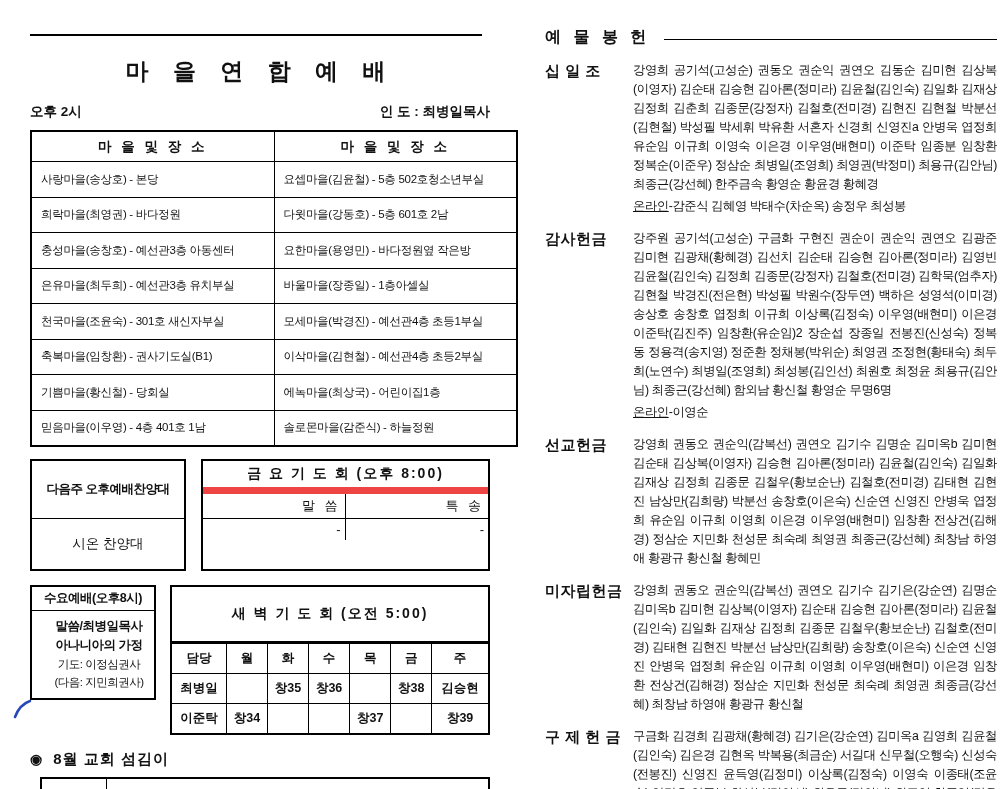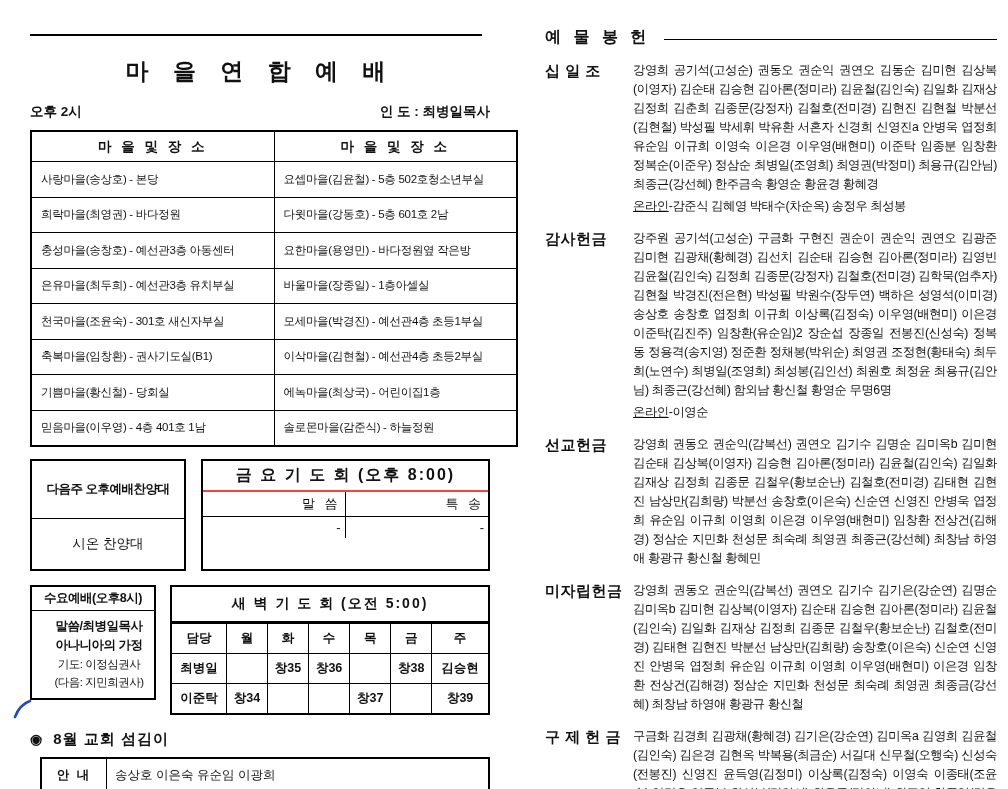--- a/index.html
+++ b/index.html
@@ -23,32 +23,32 @@
   }
   .villages td{
     border:1px solid #000;font-size:11.5px;letter-spacing:-0.3px;height:32.5px;
     padding-left:9px;white-space:nowrap;overflow:hidden;vertical-align:middle;
   }
   .boxes1{display:flex;margin-top:12px;gap:15px;}
   .choir-box{width:152px;border:2px solid #000;}
   .choir-box .hd{font-size:12.5px;font-weight:bold;text-align:center;padding:20px 0;border-bottom:1px solid #000;letter-spacing:-0.5px;}
   .choir-box .bd{font-size:13.5px;text-align:center;padding:16px 0;}
   .friday-box{flex:1;border:2px solid #000;}
-  .friday-box .hd{font-size:16px;font-weight:600;text-align:center;padding:4px 0;letter-spacing:2px;border-bottom:2px solid #ef4444;}
+  .friday-box .hd{font-size:14px;font-weight:600;text-align:center;padding:4px 0;letter-spacing:2px;border-bottom:7px solid #ef4444;}
   .friday-grid{display:flex;flex-wrap:wrap;}
   .friday-grid>div{width:50%;box-sizing:border-box;text-align:right;font-size:13px;padding:3px 4px;}
   .fg-c1{border-right:1px solid #000;}
   .fg-top{border-bottom:1px solid #000;letter-spacing:3px;}
   .boxes2{display:flex;margin-top:14px;gap:14px;}
   .wed-box{width:122px;border:2px solid #000;align-self:flex-start;}
   .wed-box .hd{font-size:12.5px;font-weight:bold;text-align:center;padding:3px 0;border-bottom:1px solid #000;letter-spacing:-0.5px;}
   .wed-box .bd{padding:6px 2px 7px 14px;text-align:center;font-size:11.5px;line-height:1.55;letter-spacing:-0.5px;}
   .wed-box .bd div:nth-child(1),.wed-box .bd div:nth-child(2){font-weight:bold;font-size:12.5px;}
   .dawn-box{flex:1;}
-  .dawn-title{border:2px solid #000;text-align:center;font-size:14px;font-weight:600;letter-spacing:2px;padding:8px 0;}
+  .dawn-title{border:2px solid #000;text-align:center;font-size:14px;font-weight:600;letter-spacing:2px;padding:18px 0;}
   .dawn-table{width:100%;border:2px solid #000;border-top:none;font-weight:bold;}
   .dawn-table th,.dawn-table td{border:1px solid #000;font-size:12.5px;text-align:center;height:27px;}
   .dawn-table .c0{width:52px;}
   .serving-head{margin-top:15px;font-size:15px;font-weight:bold;letter-spacing:1px;}
   .serving-head .bullet{font-size:14px;margin-right:10px;}
   .serving{width:450px;margin-left:10px;margin-top:8px;border:2px solid #000;}
   .serving td{border:1px solid #000;font-size:12.5px;vertical-align:middle;}
   .serving td.lab{width:62px;text-align:center;font-weight:bold;letter-spacing:2px;}
   .serving td.val{padding:7px 8px;white-space:pre-line;line-height:1.5;}
   .pen-mark{position:absolute;left:12px;top:698px;}

